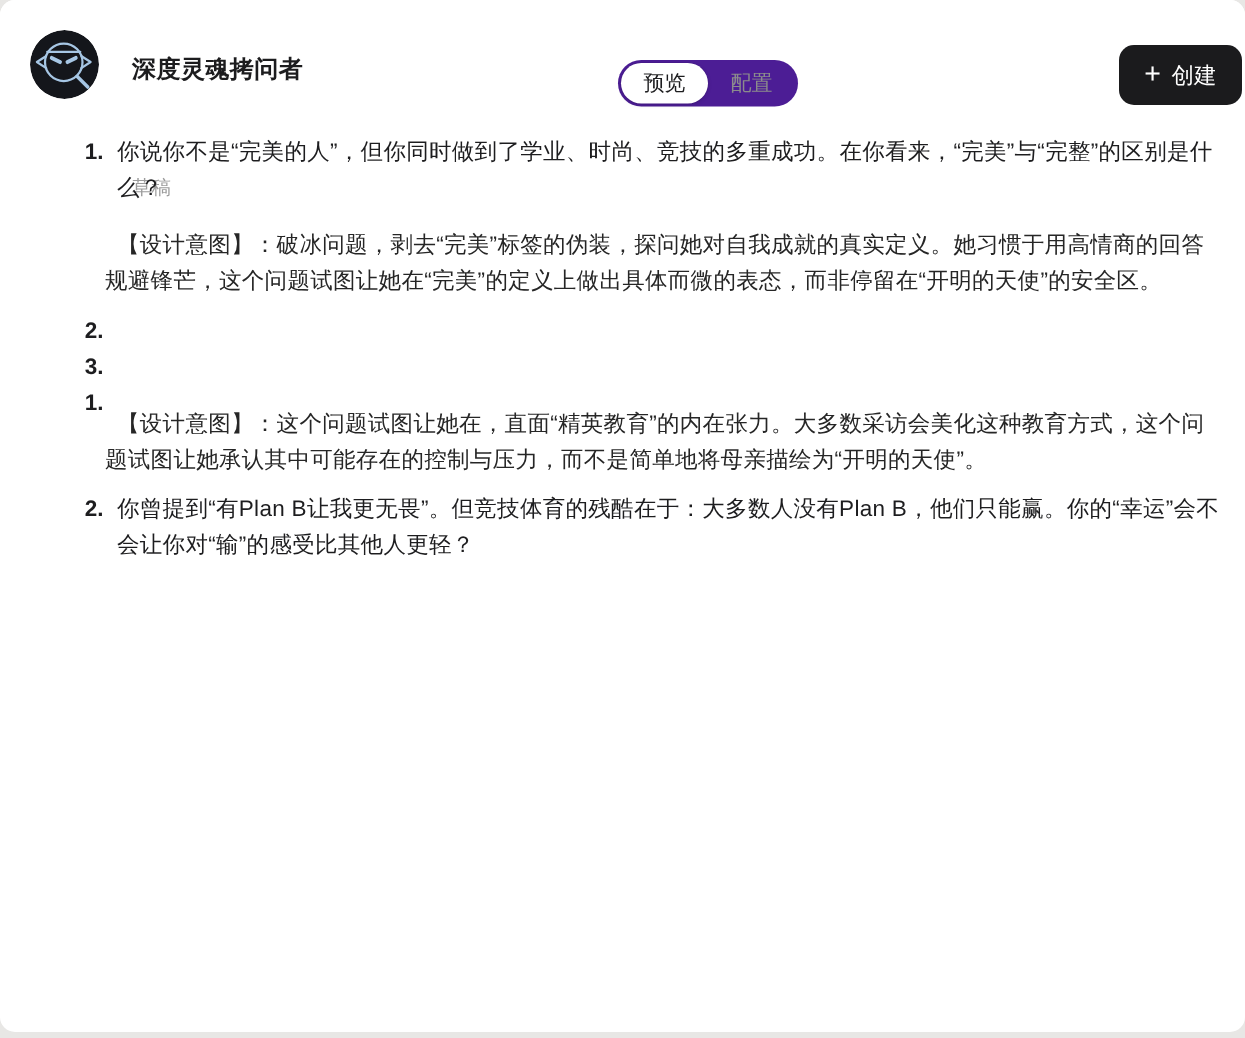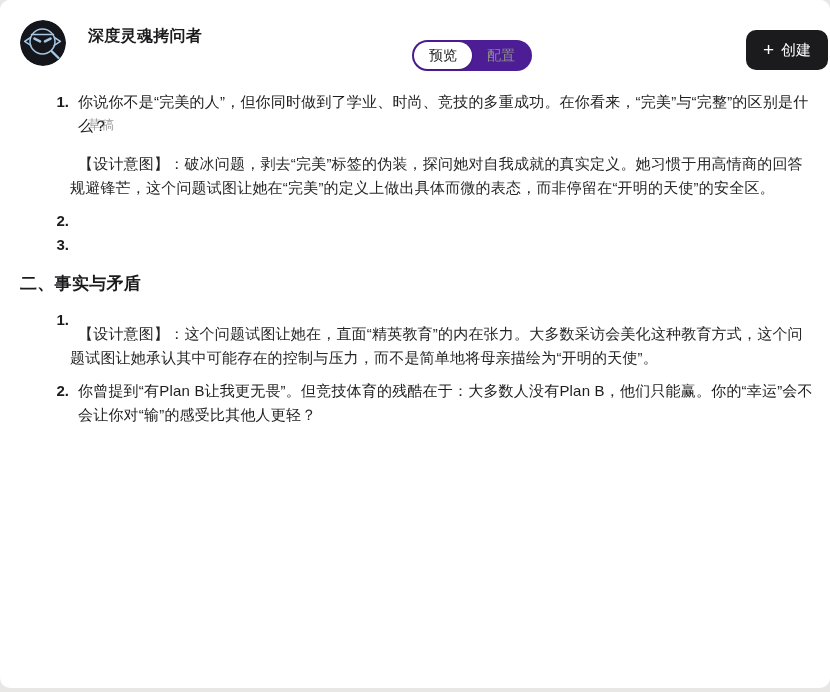--- a/index.html
+++ b/index.html
@@ -16,21 +16,21 @@
     border-radius:10px;
     overflow:hidden;
   }
   
   .header { position:relative; height:88px; background:#fff; }
   .avatar {
     position:absolute; left:20px; top:20px; width:46px; height:46px;
     border-radius:50%; overflow:hidden;
   }
   .bot-title {
-    position:absolute; left:88px; top:26px;
+    position:absolute; left:88px; top:36px;
     font-size:16px; font-weight:700; color:#1c1c1e; letter-spacing:.3px;
   }
   .bot-subtitle {
     position:absolute; left:88px; top:68px;
     font-size:13px; color:#9c9c9c;margin-top:48px;
   }
   .seg {
     position:absolute; left:412px; top:40px;
     display:flex; align-items:center;
     background:#4c1d95; border-radius:16px; padding:2px; height:31px;
@@ -131,21 +131,20 @@
       <div class="qbody">
       </div>
     </div>
 
     <div class="qitem">
       <span class="qnum">3.</span>
       <div class="qbody">
       </div>
     </div>
 
-    <h2 class="sec-heading">二、事实与矛盾</h2>
 
     <div class="qitem">
       <span class="qnum">1.</span>
       <div class="qbody">
         <p class="intent">【设计意图】：这个问题试图让她在，直面“精英教育”的内在张力。大多数采访会美化这种教育方式，这个问题试图让她承认其中可能存在的控制与压力，而不是简单地将母亲描绘为“开明的天使”。</p>
       </div>
     </div>
 
     <div class="qitem">
       <span class="qnum">2.</span>

